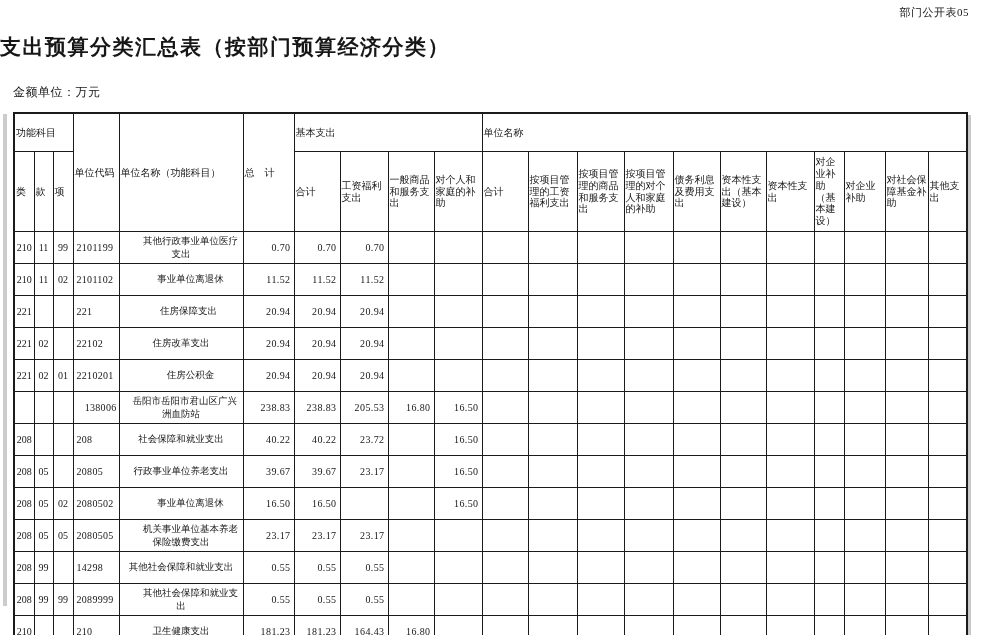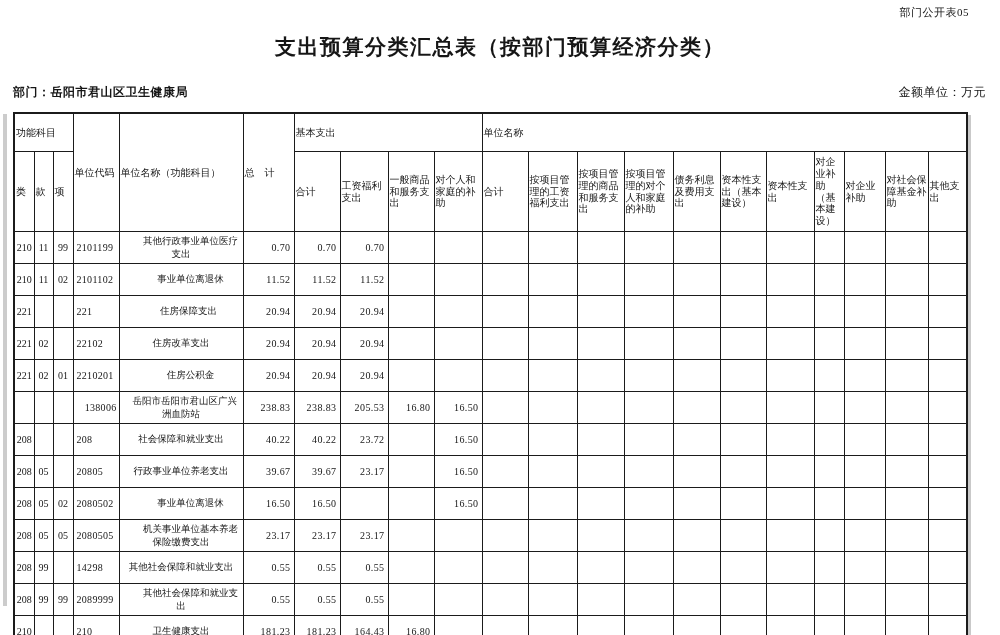--- a/index.html
+++ b/index.html
@@ -5,21 +5,21 @@
   html,body{margin:0;padding:0;}
   body{
     width:1000px;height:635px;background:#ffffff;overflow:hidden;
     font-family:"Liberation Serif","DejaVu Serif",serif;color:#161616;
     -webkit-font-smoothing:antialiased;
   }
   .doc-label{
     text-align:right;padding:5px 31px 0 0;font-size:11px;letter-spacing:.5px;
   }
   .title{
-    margin:13px 0 0 0;text-align:center;font-size:21px;font-weight:bold;
+    margin:13px 0 0 0;text-align:left;font-size:21px;font-weight:bold;
     font-family:"Liberation Sans","DejaVu Sans",sans-serif;letter-spacing:1.5px;
   }
   .meta-row{
     display:flex;justify-content:space-between;align-items:flex-end;
     margin:23px 14px 0 13px;
   }
   .dept{font-size:12px;font-weight:bold;letter-spacing:.5px;}
   .unit{font-size:12px;letter-spacing:.5px;}
   .table-wrap{position:relative;margin:11px 0 0 13px;width:953px;}
   .page-edge{
@@ -49,21 +49,20 @@
 </head>
 <body>
 
 <div class="page">
 
   <div class="doc-label">部门公开表05</div>
 
   <div class="title">支出预算分类汇总表（按部门预算经济分类）</div>
 
   <div class="meta-row">
-    <span class="dept">部门：岳阳市君山区卫生健康局</span>
     <span class="unit">金额单位：万元</span>
   </div>
 
   <div class="table-wrap">
     <div class="page-edge"></div>
     <table class="budget">
       <colgroup>
         <col style="width:20px">
           <col style="width:19px">
           <col style="width:20px">

